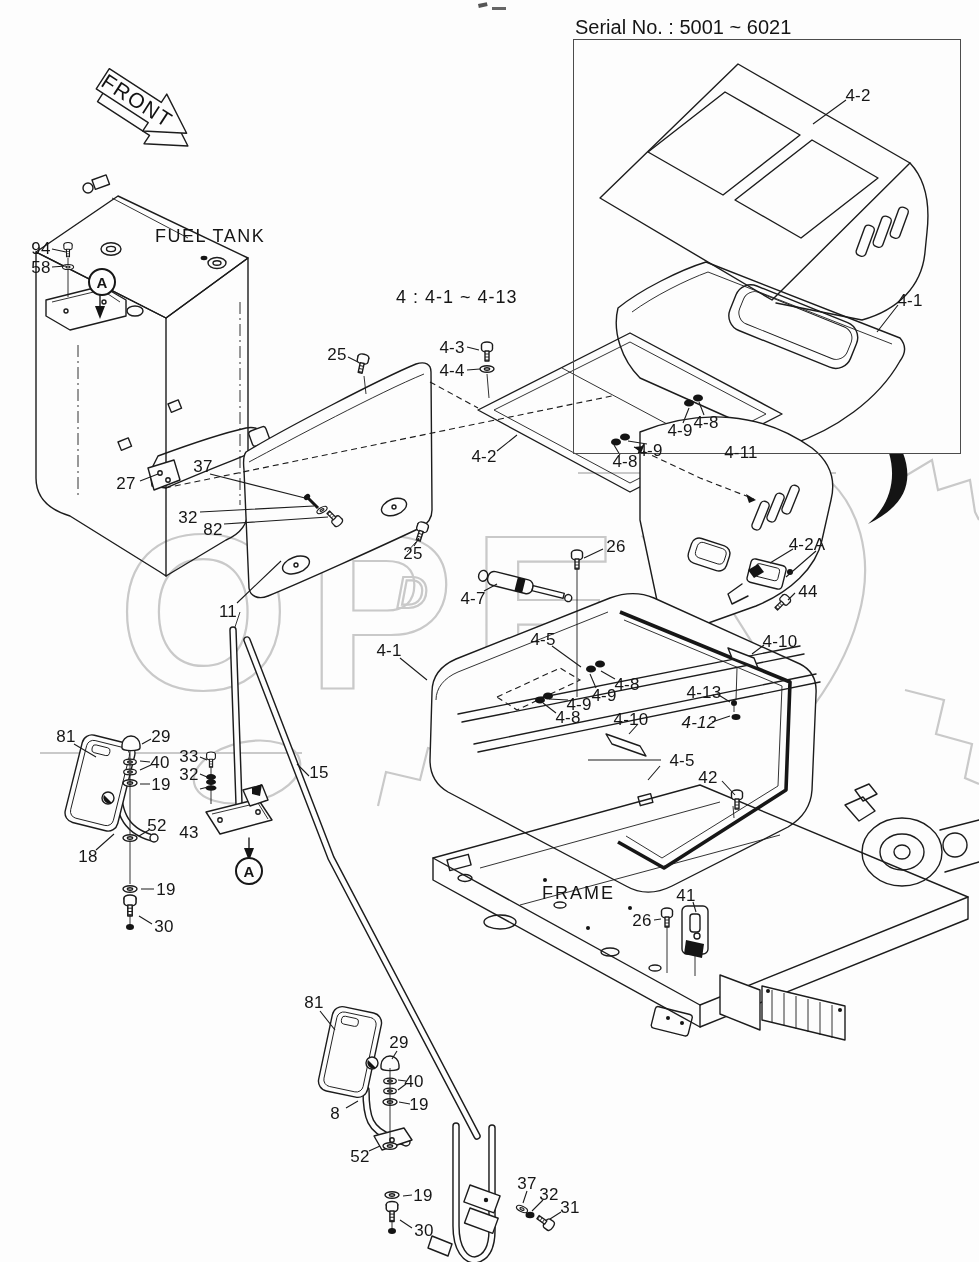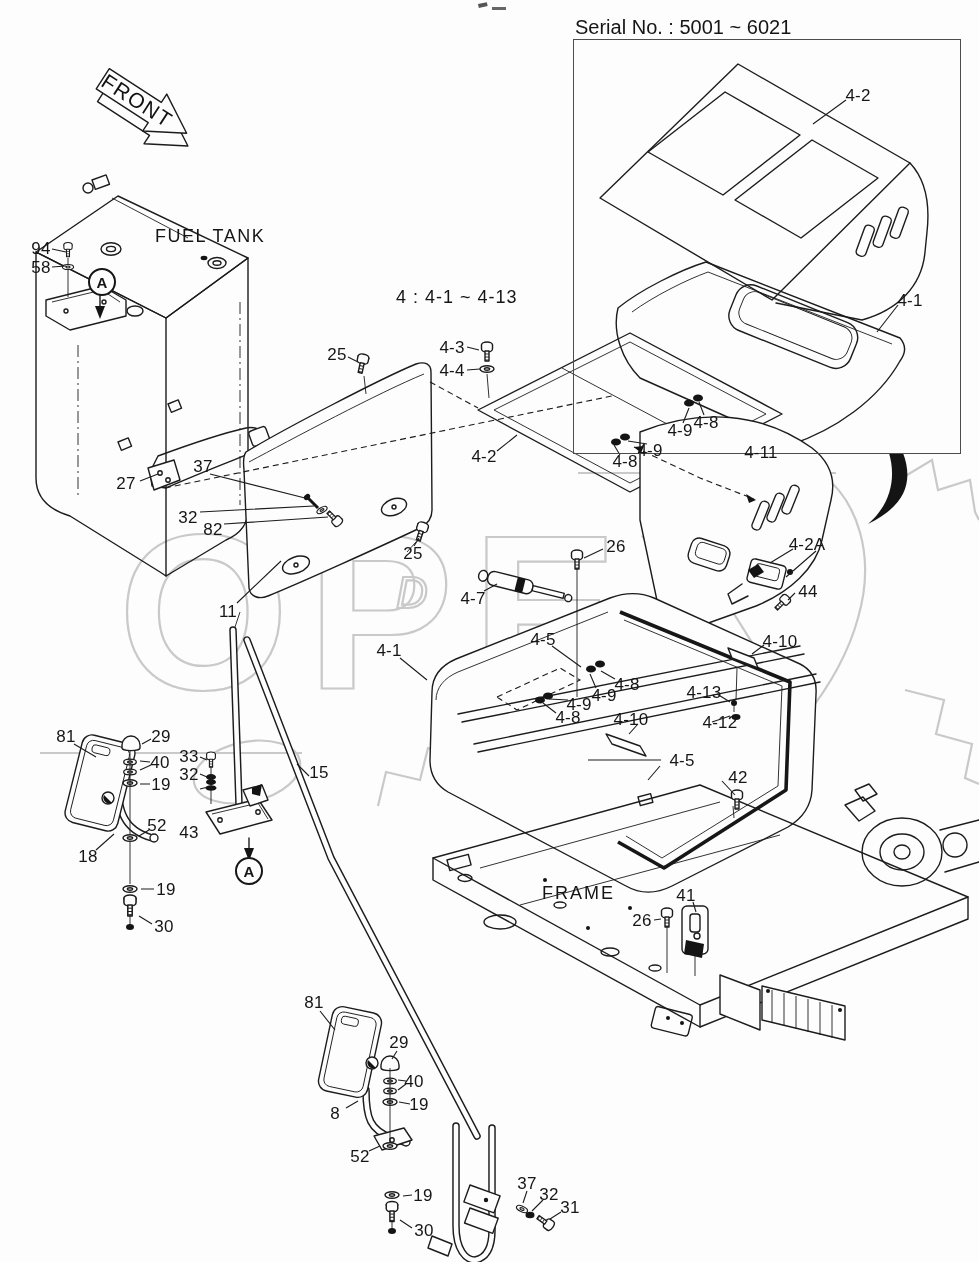--- a/index.html
+++ b/index.html
@@ -398,38 +398,38 @@
       <div class="callout" style="left: 337px; top: 354px;">25</div>
       <div class="callout" style="left: 452px; top: 347px;">4-3</div>
       <div class="callout" style="left: 452px; top: 370px;">4-4</div>
       <div class="callout" style="left: 858px; top: 95px;">4-2</div>
       <div class="callout" style="left: 910px; top: 300px;">4-1</div>
       <div class="callout" style="left: 484px; top: 456px;">4-2</div>
       <div class="callout" style="left: 680px; top: 430px;">4-9</div>
       <div class="callout" style="left: 706px; top: 422px;">4-8</div>
       <div class="callout" style="left: 650px; top: 450px;">4-9</div>
       <div class="callout" style="left: 625px; top: 461px;">4-8</div>
-      <div class="callout" style="left: 741px; top: 452px; margin-left: 20px;">4-11</div>
+      <div class="callout" style="left: 741px; top: 452px;">4-11</div>
       <div class="callout" style="left: 413px; top: 553px;">25</div>
       <div class="callout" style="left: 807px; top: 544px;">4-2A</div>
       <div class="callout" style="left: 808px; top: 591px;">44</div>
       <div class="callout" style="left: 616px; top: 546px;">26</div>
       <div class="callout" style="left: 473px; top: 598px;">4-7</div>
       <div class="callout" style="left: 543px; top: 639px;">4-5</div>
       <div class="callout" style="left: 389px; top: 650px;">4-1</div>
       <div class="callout" style="left: 627px; top: 684px;">4-8</div>
       <div class="callout" style="left: 604px; top: 695px;">4-9</div>
       <div class="callout" style="left: 579px; top: 704px;">4-9</div>
       <div class="callout" style="left: 568px; top: 717px;">4-8</div>
       <div class="callout" style="left: 780px; top: 641px;">4-10</div>
       <div class="callout" style="left: 631px; top: 719px;">4-10</div>
       <div class="callout" style="left: 704px; top: 692px;">4-13</div>
-      <div class="callout" style="left: 720px; top: 722px;">4-12</div>
+      <div class="callout" style="left: 699px; top: 722px; font-style: italic;">4-12</div>
       <div class="callout" style="left: 682px; top: 760px;">4-5</div>
-      <div class="callout" style="left: 738px; top: 777px;">42</div>
+      <div class="callout" style="left: 708px; top: 777px;">42</div>
       <div class="callout" style="left: 686px; top: 895px;">41</div>
       <div class="callout" style="left: 642px; top: 920px;">26</div>
       <div class="callout" style="left: 66px; top: 736px;">81</div>
       <div class="callout" style="left: 161px; top: 736px;">29</div>
       <div class="callout" style="left: 160px; top: 762px;">40</div>
       <div class="callout" style="left: 161px; top: 784px;">19</div>
       <div class="callout" style="left: 189px; top: 756px;">33</div>
       <div class="callout" style="left: 189px; top: 774px;">32</div>
       <div class="callout" style="left: 189px; top: 790px; margin-top: 42px;">43</div>
       <div class="callout" style="left: 157px; top: 825px;">52</div>

